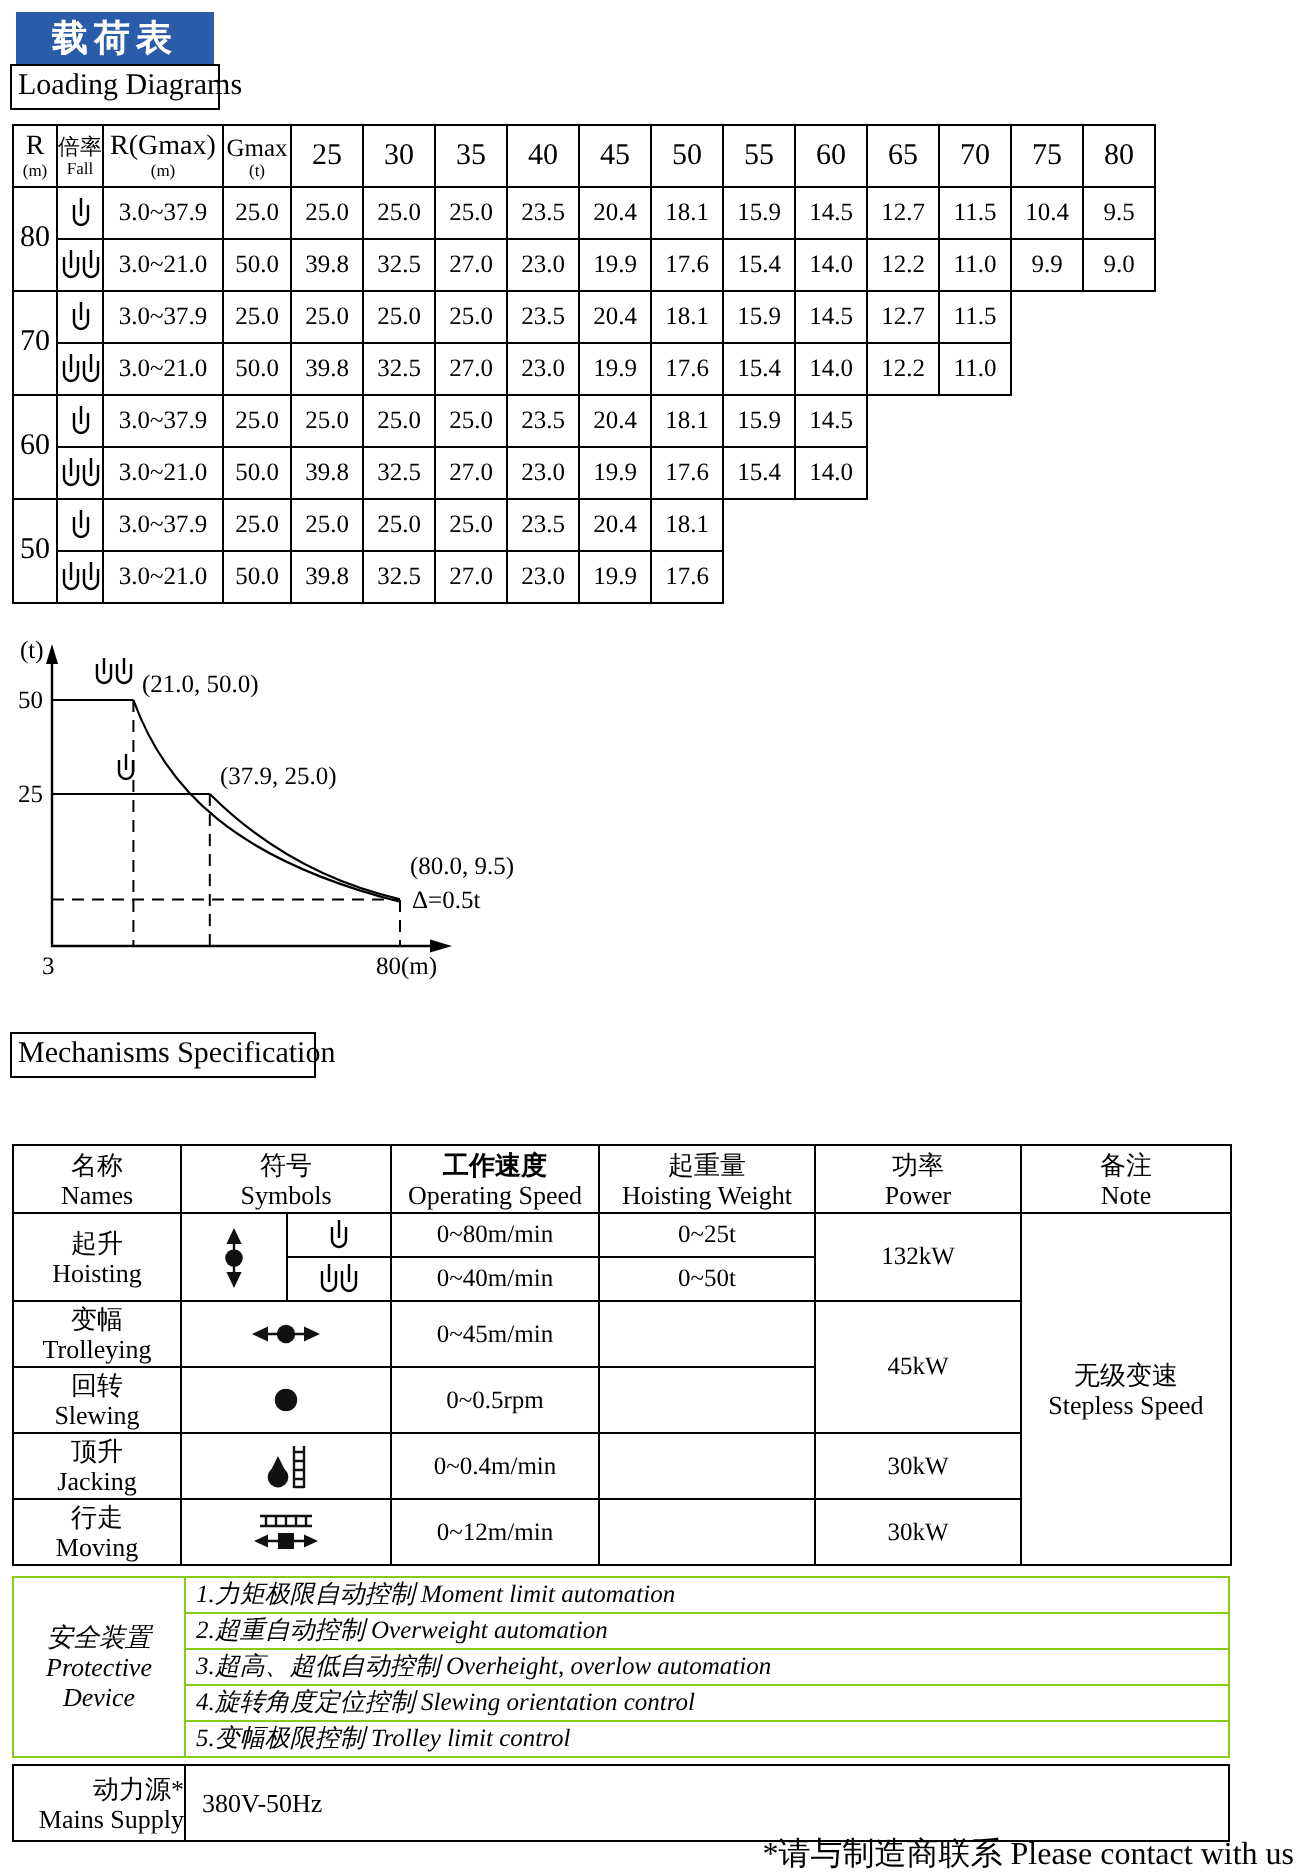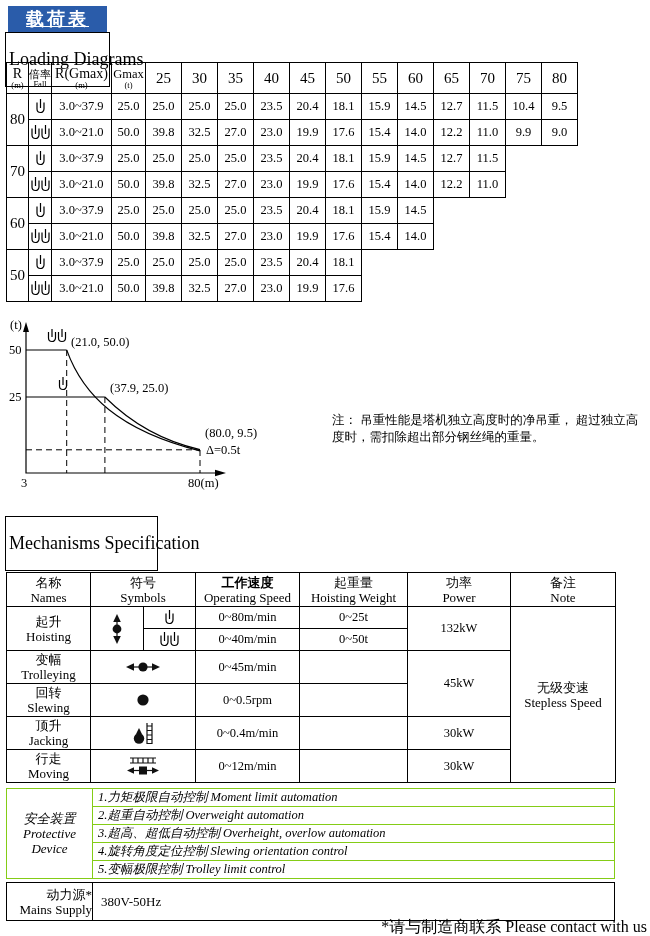--- a/index.html
+++ b/index.html
@@ -2,22 +2,22 @@
 <html><head>
 <meta charset="utf-8">
 <style>
   html,body{margin:0;padding:0;background:#e8e8e8;}
   .page{position:relative;width:650px;height:936px;background:#ffffff;margin:0 auto;
         font-family:"Liberation Serif","DejaVu Serif",serif;color:#000;overflow:hidden;}
   
   .sec-header{position:absolute;left:5px;}
   .sec-header .blue{margin-left:3px;background:#2a5caa;color:#fff;font-weight:bold;
         font-size:18px;line-height:26px;text-align:center;letter-spacing:3px;}
-  .sec-header .sub{border:1px solid #000;background:#fff;font-size:18px;line-height:21px;
-        text-align:center;white-space:nowrap;padding:16px 3px;}
+  .sec-header .sub{border:1px solid #000;background:#fff;font-size:15px;line-height:21px;
+        text-align:center;white-space:nowrap;padding:0 3px;}
   
   table{border-collapse:collapse;}
   .loadtab{position:absolute;left:6px;top:62px;table-layout:fixed;}
   .loadtab th,.loadtab td{border:1px solid #000;text-align:center;vertical-align:middle;
         padding:0;font-weight:normal;overflow:hidden;}
   .loadtab th{height:30px;}
   .loadtab td{height:25px;font-size:12.5px;}
   .loadtab .rad{font-size:15px;}
   .loadtab .rcell{font-size:15px;}
   .h-main{font-size:14px;line-height:14px;}
@@ -55,21 +55,21 @@
   .mainstab .val{text-align:left;padding-left:8px;font-size:13px;}
   
   .footer{position:absolute;right:3px;top:917px;font-size:16px;margin-left:12px;}
 </style>
 </head>
 <body>
 
 <div class="page">
 
   <div class="sec-header" style="top:6px;">
-    <div class="blue" style="width:99px;text-decoration:underline;">载荷表</div>
+    <div class="blue" style="width:99px;">载荷表</div>
     <div class="sub" style="width:97px;">Loading Diagrams</div>
   </div>
 
   <table class="loadtab">
     <colgroup>
       <col style="width:22px">
         <col style="width:23px">
         <col style="width:60px">
         <col style="width:34px">
     </colgroup>
@@ -278,21 +278,20 @@
     <text x="1" y="86">25</text>
     <text x="13" y="172">3</text>
     <text x="180" y="172">80(m)</text>
     <text x="63" y="31">(21.0, 50.0)</text>
     <text x="102" y="77">(37.9, 25.0)</text>
     <text x="197" y="122">(80.0, 9.5)</text>
     <text x="198" y="139">Δ=0.5t</text>
   </svg>
 
   <div class="notes">
-    <p class="zh">注： 吊重性能是塔机独立高度时的净吊重， 超过独立高度时，需扣除超出部分钢丝绳的重量。</p>
   </div>
 
   <div class="sec-header" style="top:516px;">
     <div class="sub" style="width:145px;">Mechanisms Specification</div>
   </div>
 
   <table class="mechtab">
     <colgroup>
       <col style="width:84px">
         <col style="width:53px">

